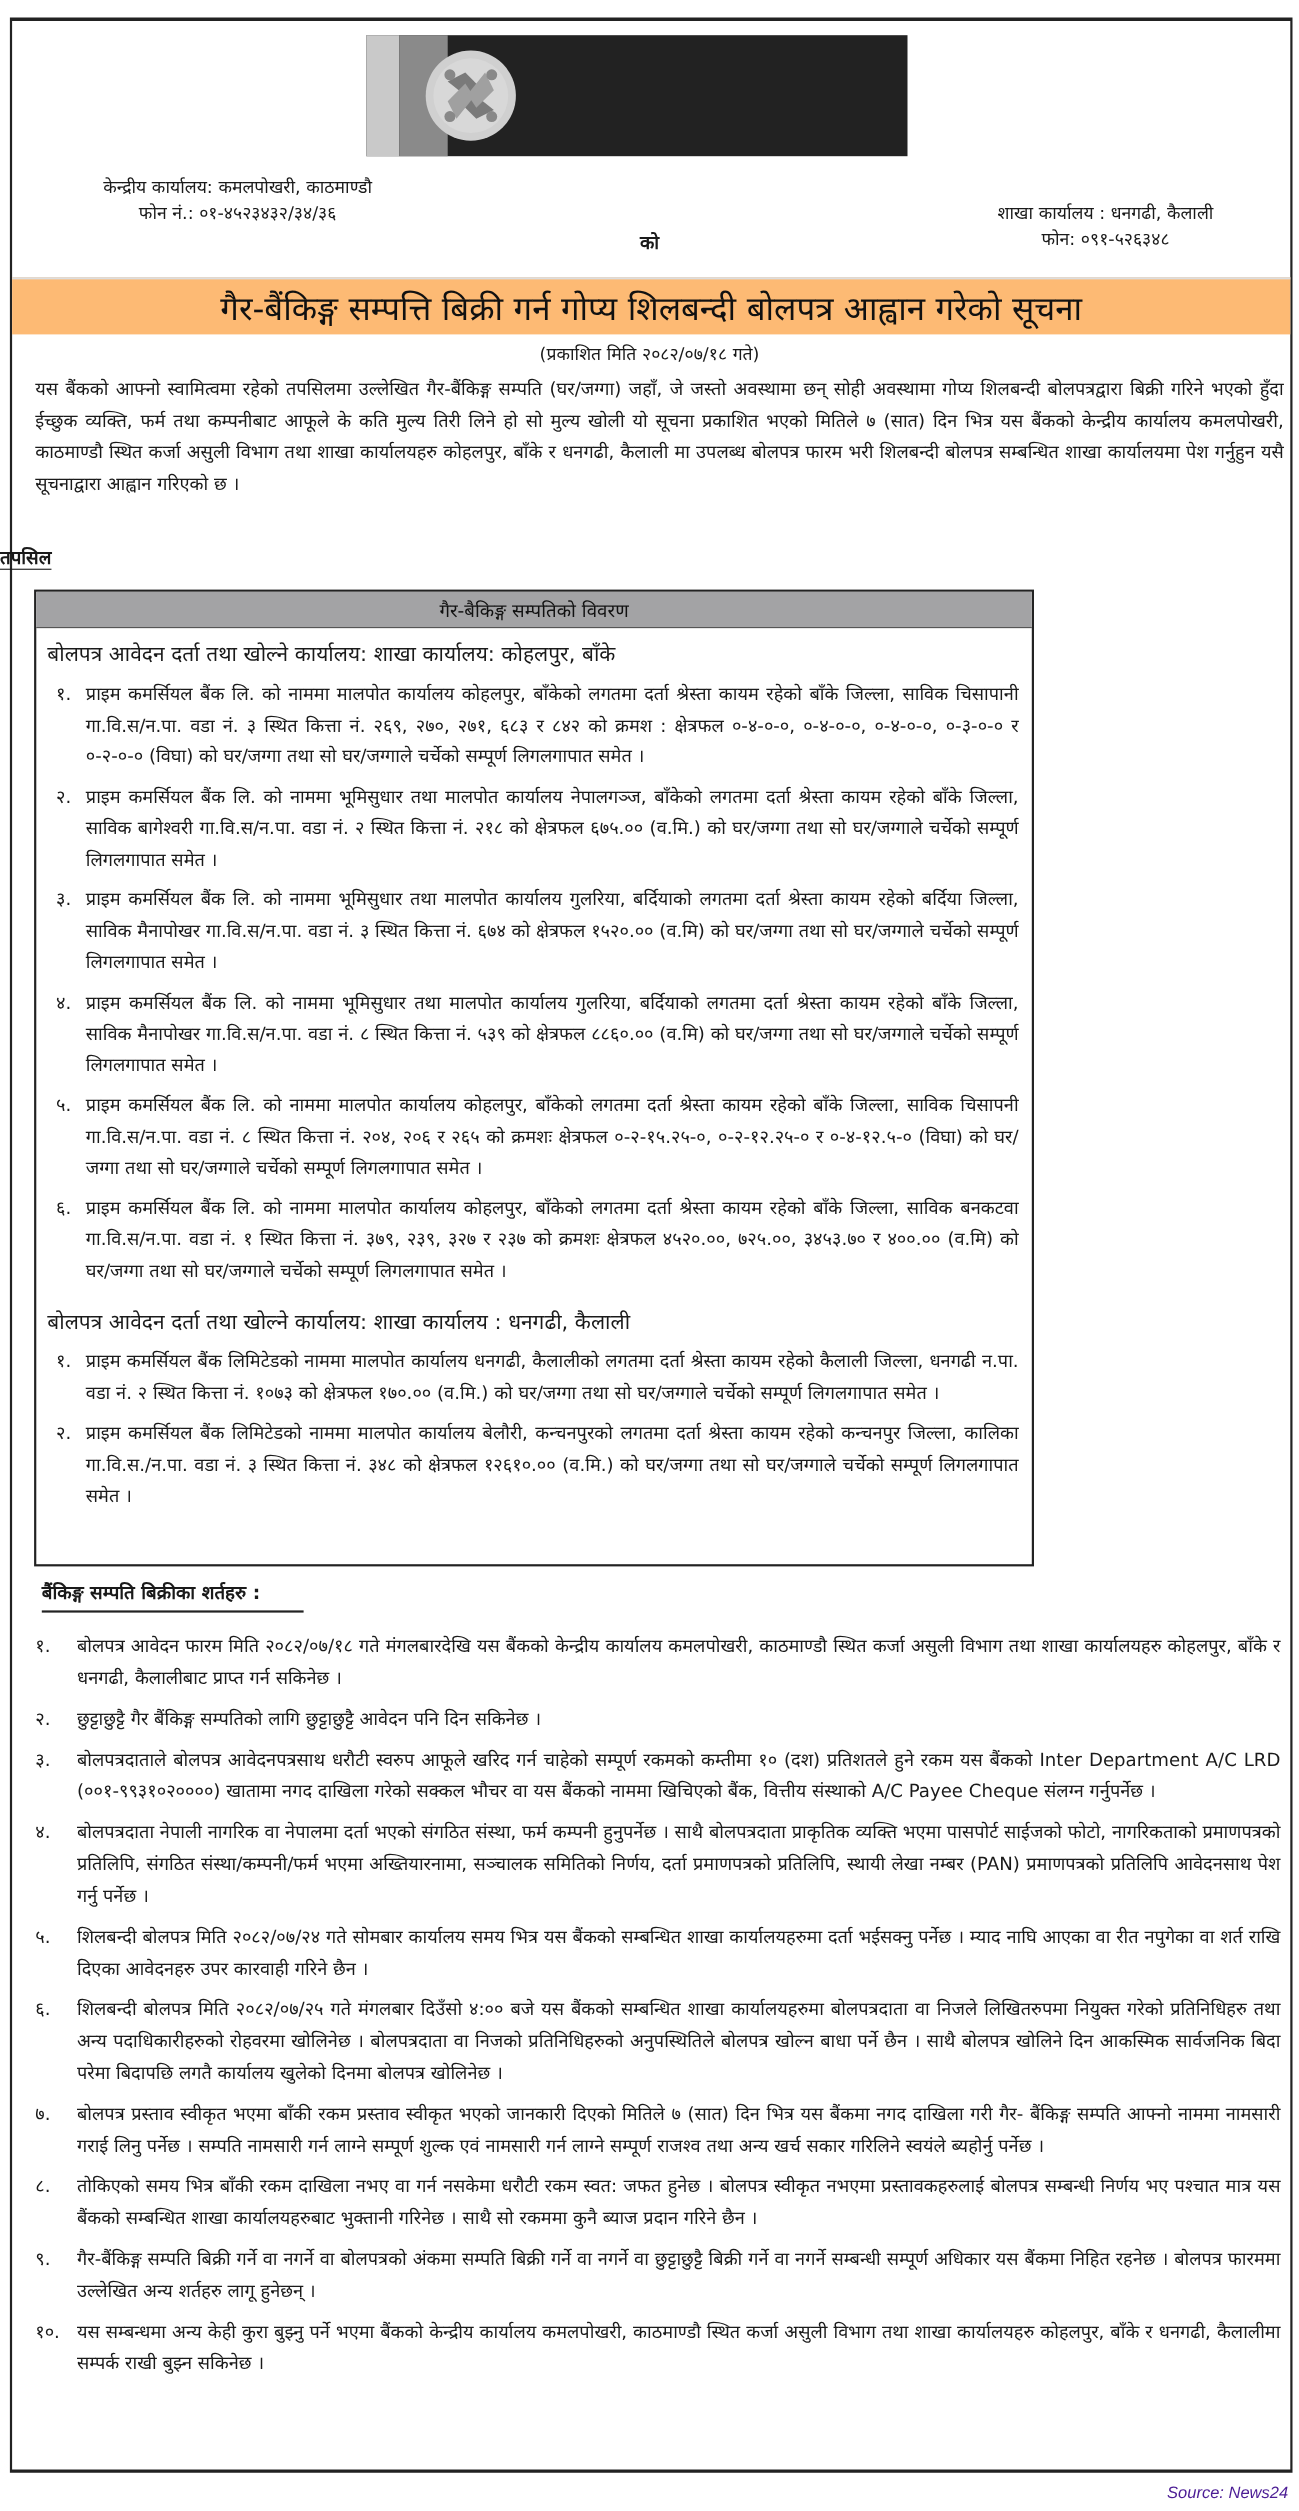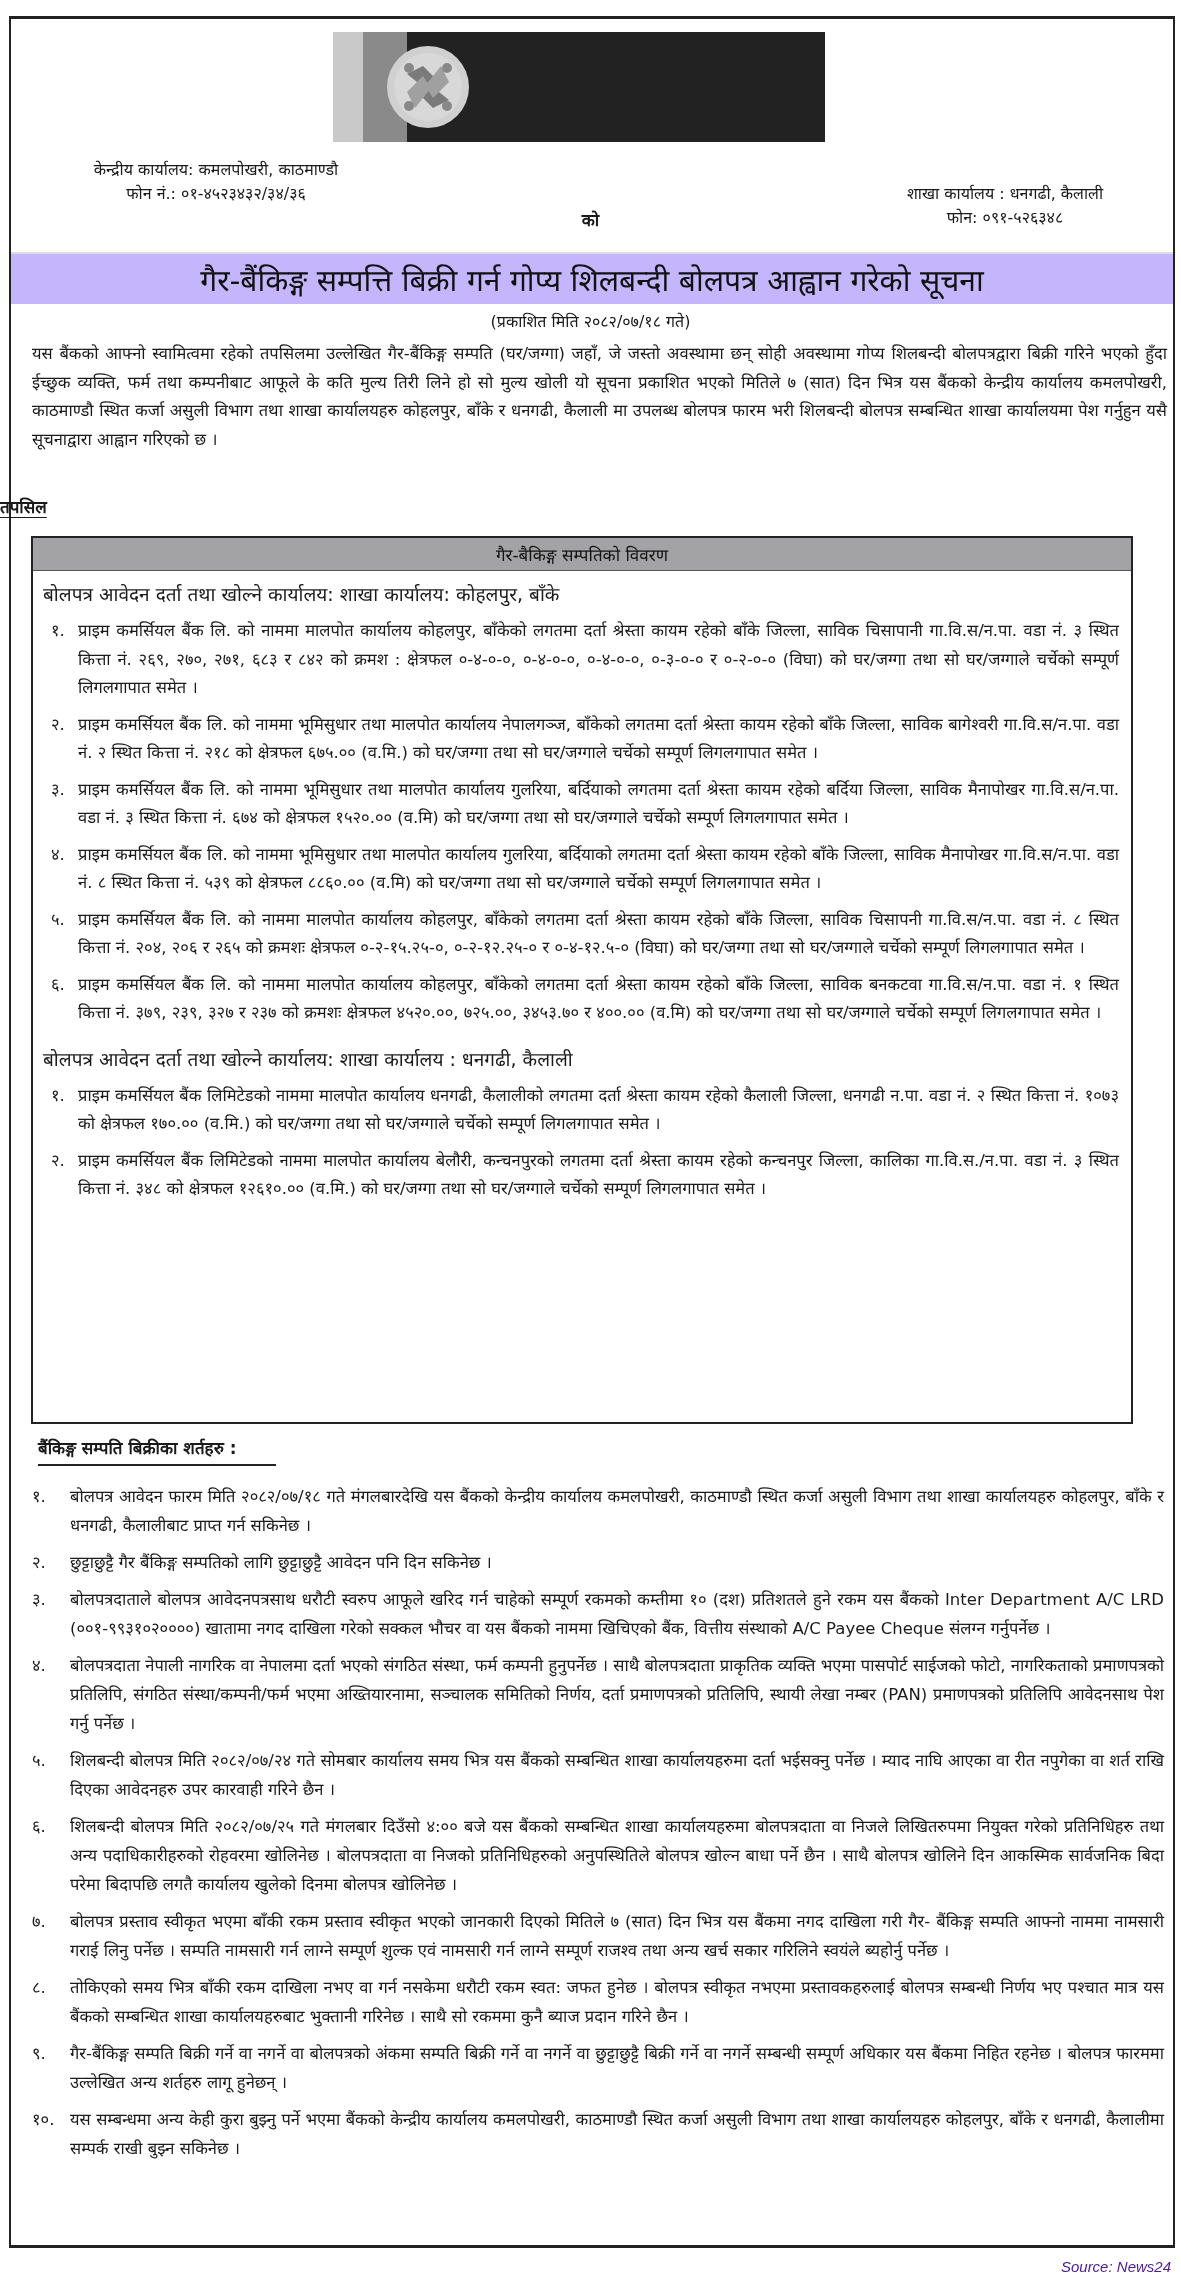--- a/index.html
+++ b/index.html
@@ -35,35 +35,35 @@
   .offices { position: absolute; top: 158px; left: 20px; width: 1140px; height: 70px; }
   .office { position: absolute; text-align: center; font-size: 16px; line-height: 24px; }
   .office.left { left: 16px; width: 360px; }
   .office.mid { left: 400px; width: 340px; }
   .office.right { left: 820px; width: 330px; margin-top: 24px; }
   .ko { position: absolute; top: 208px; left: 0; width: 1181px; text-align: center; font-size: 17px; font-weight: bold; }
 
   
   .title-bar {
     position: absolute; left: 11px; top: 252px; width: 1162px; height: 52px;
-    background: #c4b5fd; display: flex; align-items: center; justify-content: center;
+    background: #fdba74; display: flex; align-items: center; justify-content: center;
     border-top: 2px solid #ddd;
   }
   .title-bar h1 { font-size: 30px; font-weight: normal; color: #111; letter-spacing: 0; }
 
   .published { position: absolute; top: 310px; width: 1181px; text-align: center; font-size: 16px; }
 
   .intro { position: absolute; left: 32px; top: 340px; width: 1135px; font-size: 16.5px; line-height: 28.5px; text-align: justify; }
 
   .tapasil { position: absolute; top: 495px; width: 1181px; font-size: 17px; font-weight: bold; }
   .tapasil span { text-decoration: underline; text-underline-offset: 4px; }
 
   
   .prop-box {
-    position: absolute; left: 31px; top: 536px; width: 1102px; height: 888px;
+    position: absolute; left: 31px; top: 536px; width: 909px; height: 888px;
     border: 2px solid #222;
   }
   .prop-header {
     height: 33px; background: #a3a3a5; display: flex; align-items: center; justify-content: center;
     font-size: 17px; color: #111; border-bottom: 1px solid #555;
   }
   .prop-section { font-size: 19px; font-weight: normal; padding: 10px 10px 4px 10px; }
   .prop-list { list-style: none; padding: 0 12px 0 10px; }
   .prop-list li { display: flex; font-size: 16.5px; line-height: 28.5px; margin: 6px 0 8px 0; }
   .prop-list li .num { width: 35px; flex-shrink: 0; padding-left: 8px; }

